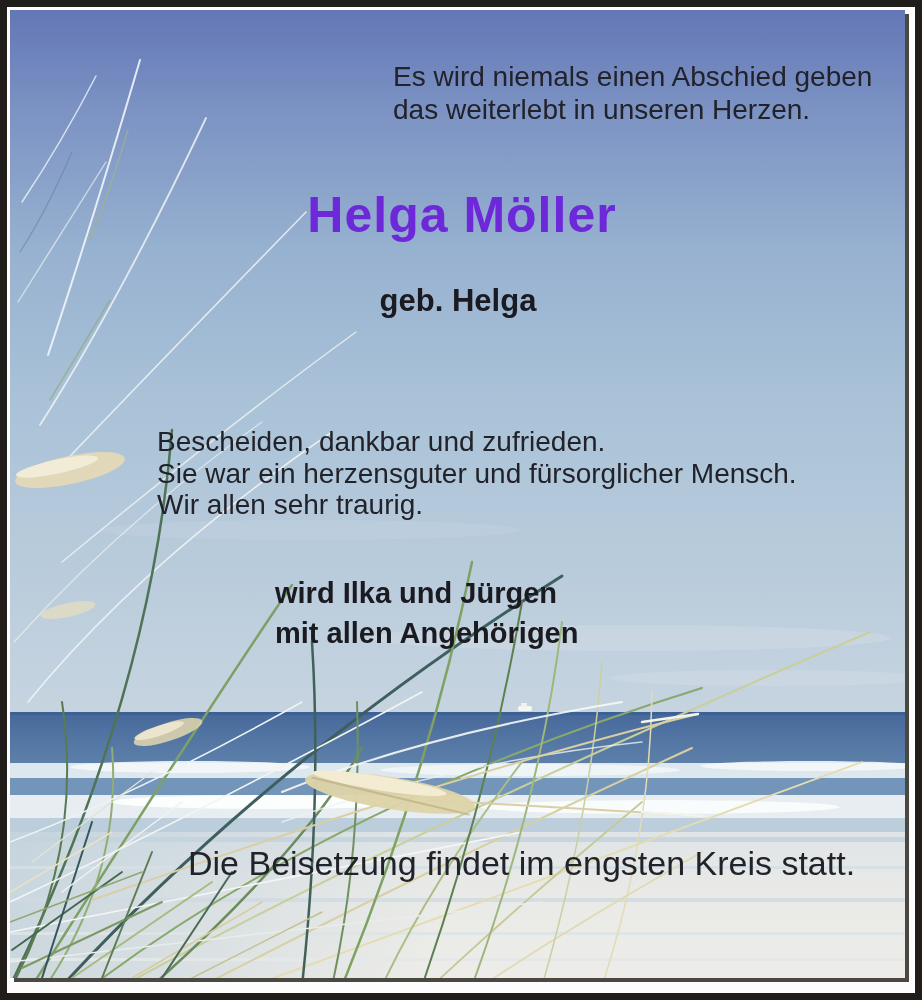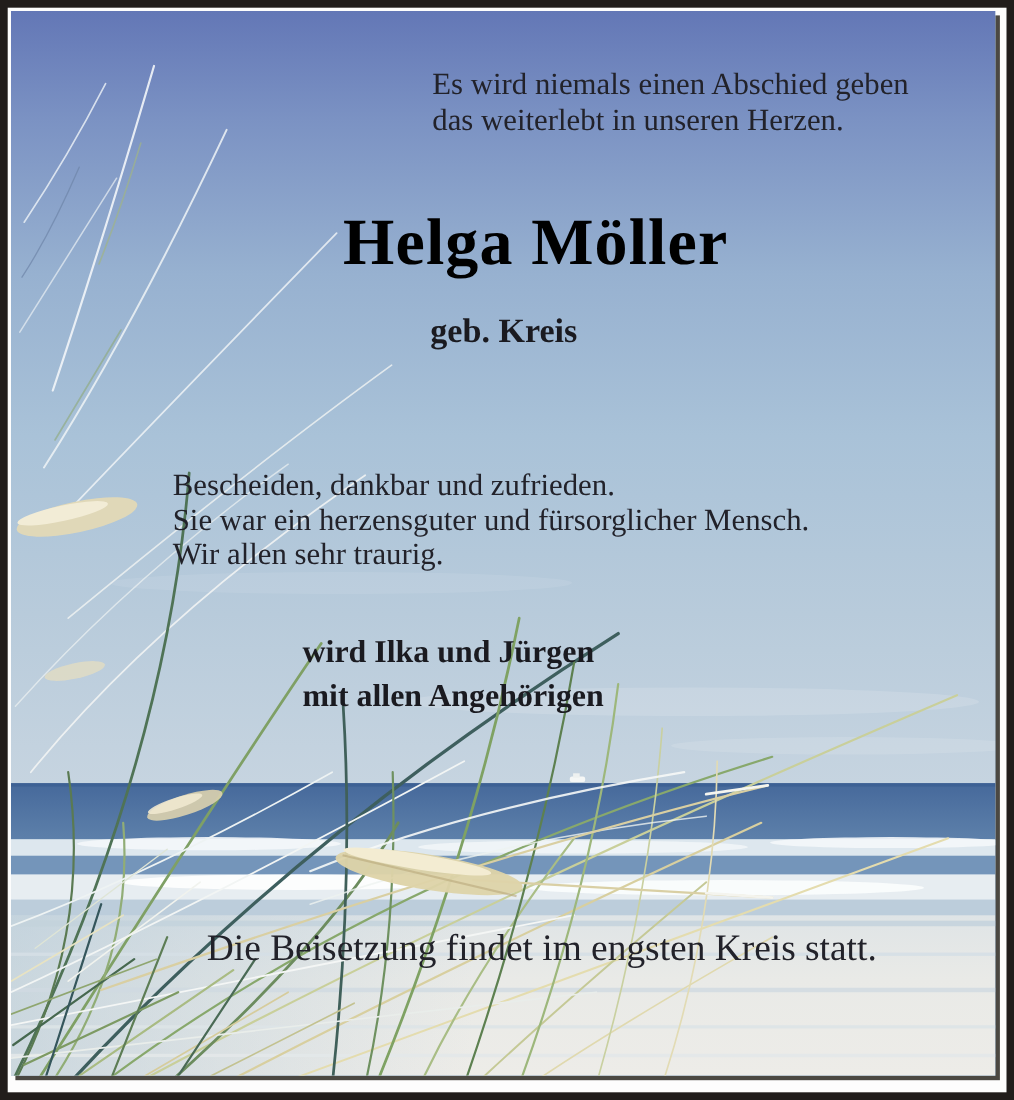--- a/index.html
+++ b/index.html
@@ -1,33 +1,33 @@
 <!DOCTYPE html>
 <html lang="de"><head>
 <meta charset="utf-8">
 <title>Traueranzeige</title>
 <style>
   html,body{margin:0;padding:0;background:#000;}
   .canvas{
     position:relative;width:922px;height:1000px;overflow:hidden;
     background:#211d1b;
-    font-family:Liberation Serif, serif;
+    font-family:Liberation Sans, sans-serif;
   }
   .mat{position:absolute;inset:7px;background:#fdfdfd;}
   .photo{
     position:absolute;left:3px;top:3px;width:895px;height:968px;
     overflow:hidden;background:#a9c0d6;
     box-shadow:4px 4px 0 rgba(55,52,46,.9);
   }
   .photo svg{position:absolute;left:0;top:0;width:100%;height:100%;display:block;}
   .txt{position:absolute;color:#22222a;white-space:nowrap;}
   .quote{left:383px;top:50px;font-size:28px;line-height:33px;}
   .name{
-    left:477px;top:176px;transform:translateX(-50%);
-    font-size:60px;font-weight:700;letter-spacing:1px;color:#000000;
+    left:452px;top:176px;transform:translateX(-50%);
+    font-size:50px;font-weight:700;letter-spacing:1px;color:#6d28d9;
   }
   .birthname{left:448px;top:273px;transform:translateX(-50%);font-size:31px;font-weight:700;color:#1a1a20;}
   .dates{top:342px;font-size:29px;line-height:1.1;}
   .birthdate{left:247px;}
   .deathdate{left:512px;}
   .eulogy{left:147px;top:416px;font-size:28px;line-height:31.5px;}
   .farewell{left:265px;top:564px;font-size:29px;font-weight:700;line-height:39.5px;color:#1a1a20;}
   .funeral{left:178px;top:834px;font-size:34px;}
 </style>
 </head>
@@ -173,21 +173,21 @@
           </g>
         </g>
       </svg>
 
       <div class="txt quote">
         <div>Es wird niemals einen Abschied geben</div>
         <div>das weiterlebt in unseren Herzen.</div>
       </div>
 
       <div class="txt name">Helga Möller</div>
-      <div class="txt birthname">geb. Kreis</div>
+      <div class="txt birthname">geb. Helga</div>
 
 
       <div class="txt eulogy">
         <div>Bescheiden, dankbar und zufrieden.</div>
         <div>Sie war ein herzensguter und fürsorglicher Mensch.</div>
         <div>Wir allen sehr traurig.</div>
       </div>
 
       <div class="txt farewell">
         <div>wird Ilka und Jürgen</div>

